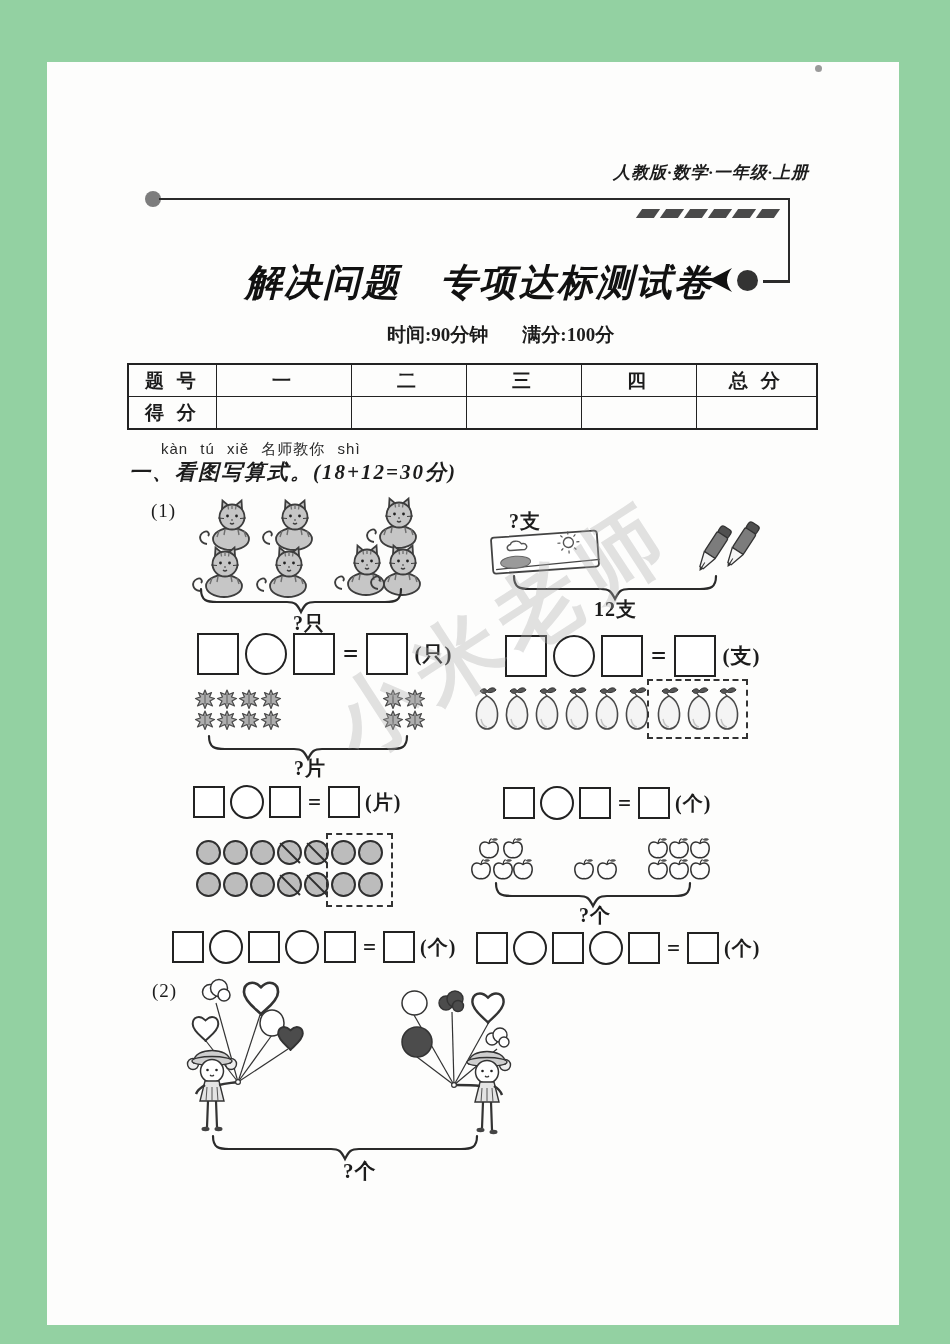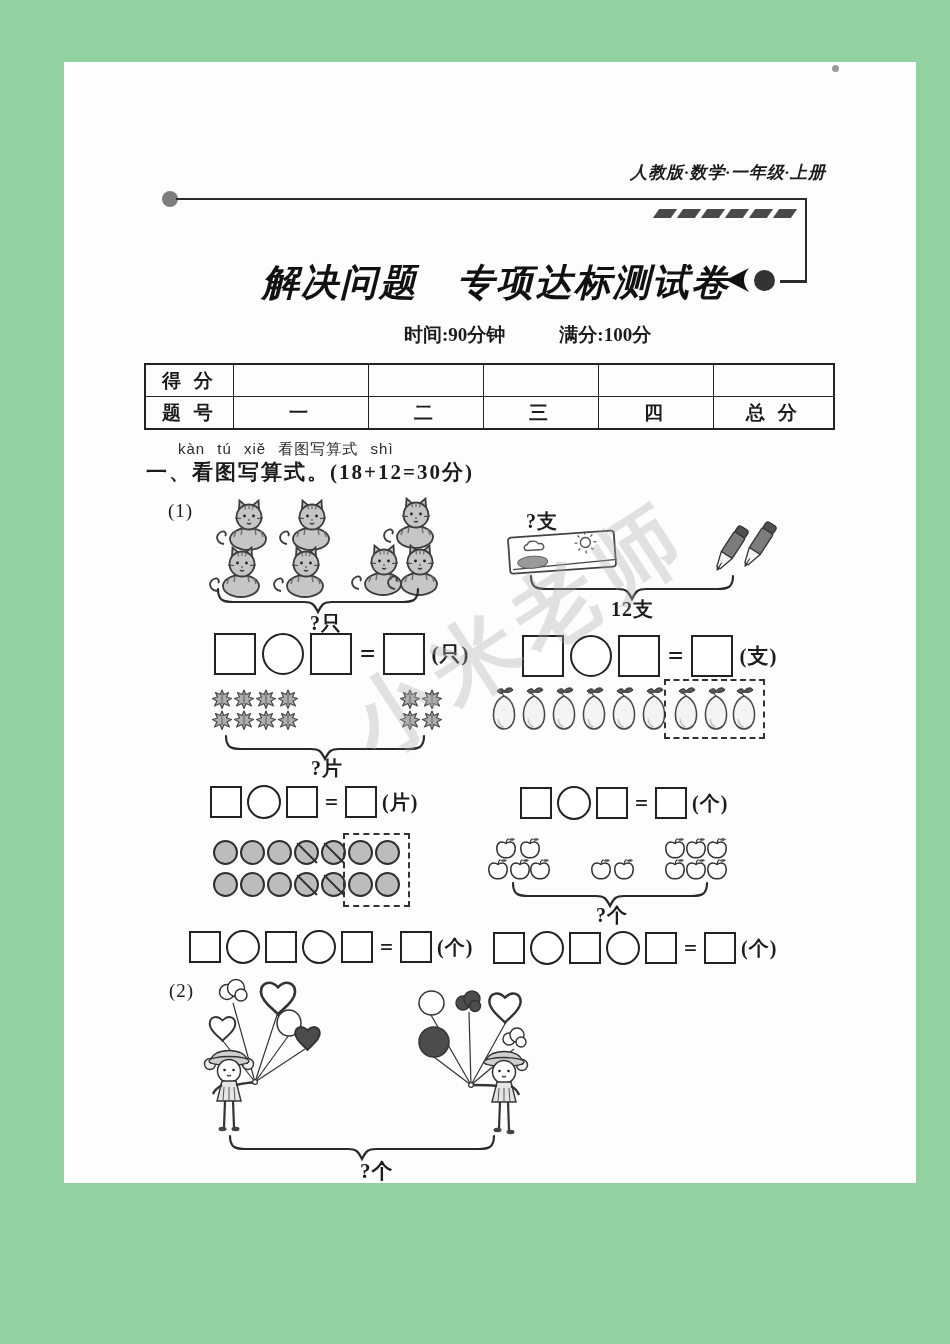--- a/index.html
+++ b/index.html
@@ -3,34 +3,34 @@
 <meta charset="utf-8">
 <style>
   html,body{margin:0;padding:0;}
   body{
     width:950px;height:1344px;position:relative;overflow:hidden;
     background:#93d1a2;
     font-family:"Liberation Serif","DejaVu Serif",serif;
     color:#1c1c1c;
   }
   .page{
-    position:absolute;left:64px;top:62px;width:852px;height:1121px;
+    position:absolute;left:47px;top:62px;width:852px;height:1263px;
     background:#fdfdfc;
   }
   .abs{position:absolute;}
   
   .edition{font-size:17px;font-weight:bold;font-style:italic;letter-spacing:1px;white-space:nowrap;}
   .rule-dot{width:16px;height:16px;border-radius:50%;background:#7d7d7d;}
   .rule-line{height:2px;background:#2b2b2b;}
   .vline{width:2px;background:#2b2b2b;}
   .banner{font-size:30px;font-weight:bold;font-style:italic;letter-spacing:4px;white-space:nowrap;color:#232323;}
   .dash-row{display:flex;gap:6px;}
   .dash-row i{display:block;width:18px;height:9px;background:#4a4a4a;transform:skewX(-35deg);}
   .main-title{font-size:37px;font-weight:900;letter-spacing:2px;white-space:nowrap;color:#111;}
-  .time-row{display:flex;gap:54px;font-size:19px;font-weight:bold;white-space:nowrap;}
+  .time-row{display:flex;gap:34px;font-size:19px;font-weight:bold;white-space:nowrap;}
   
   table.score{border-collapse:collapse;table-layout:fixed;}
   table.score td{border:1.5px solid #222;height:31px;text-align:center;
     font-size:19px;font-weight:bold;letter-spacing:4px;padding:0;}
   table.score{border:2.5px solid #222;}
   
   .pinyin{font-family:"Liberation Sans","DejaVu Sans",sans-serif;font-size:15px;letter-spacing:1px;word-spacing:7px;color:#2a2a2a;white-space:nowrap;}
   .sec-head{font-size:21px;font-weight:bold;letter-spacing:2px;white-space:nowrap;}
   .part-label{font-size:19px;letter-spacing:1px;}
   .qlabel{font-size:20px;font-weight:bold;letter-spacing:1px;white-space:nowrap;}
@@ -134,40 +134,40 @@
     <colgroup>
         <col style="width:88px">
         <col style="width:135px">
         <col style="width:115px">
         <col style="width:115px">
         <col style="width:115px">
         <col style="width:121px">
       </colgroup>
     <tbody>
         <tr>
+      <td>题 号</td>
+      <td>一</td>
+      <td>二</td>
+      <td>三</td>
+      <td>四</td>
+      <td>总 分</td>
+    </tr>
+    <tr>
       <td>得 分</td>
       <td></td>
       <td></td>
       <td></td>
       <td></td>
       <td></td>
     </tr>
-    <tr>
-      <td>题 号</td>
-      <td>一</td>
-      <td>二</td>
-      <td>三</td>
-      <td>四</td>
-      <td>总 分</td>
-    </tr>
   </tbody>
     </table>
 
-  <div class="abs pinyin" style="left:114px;top:378px;">kàn tú xiě 看图写算式 shì</div>
-  <div class="abs sec-head" style="left:82px;top:396px;">一、看图写算式。(18+12=30分)</div>
+  <div class="abs pinyin" style="left:114px;top:378px;">kàn tú xiě 名师教你 shì</div>
+  <div class="abs sec-head" style="left:82px;top:396px;font-style:italic;">一、看图写算式。(18+12=30分)</div>
   <div class="abs part-label" style="left:104px;top:438px;">(1)</div>
 
   <svg class="abs" style="left:150px;top:437px" width="62" height="52">
       <use href="#sym-cat"></use>
     </svg>
   <svg class="abs" style="left:213px;top:437px" width="62" height="52">
       <use href="#sym-cat"></use>
     </svg>
   <svg class="abs" style="left:143px;top:484px" width="62" height="52">
       <use href="#sym-cat"></use>

